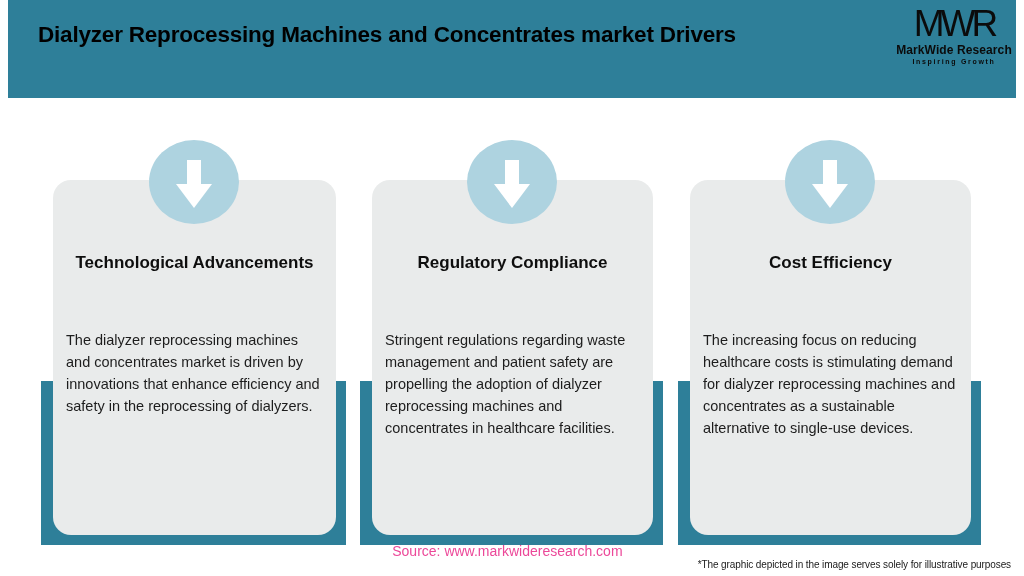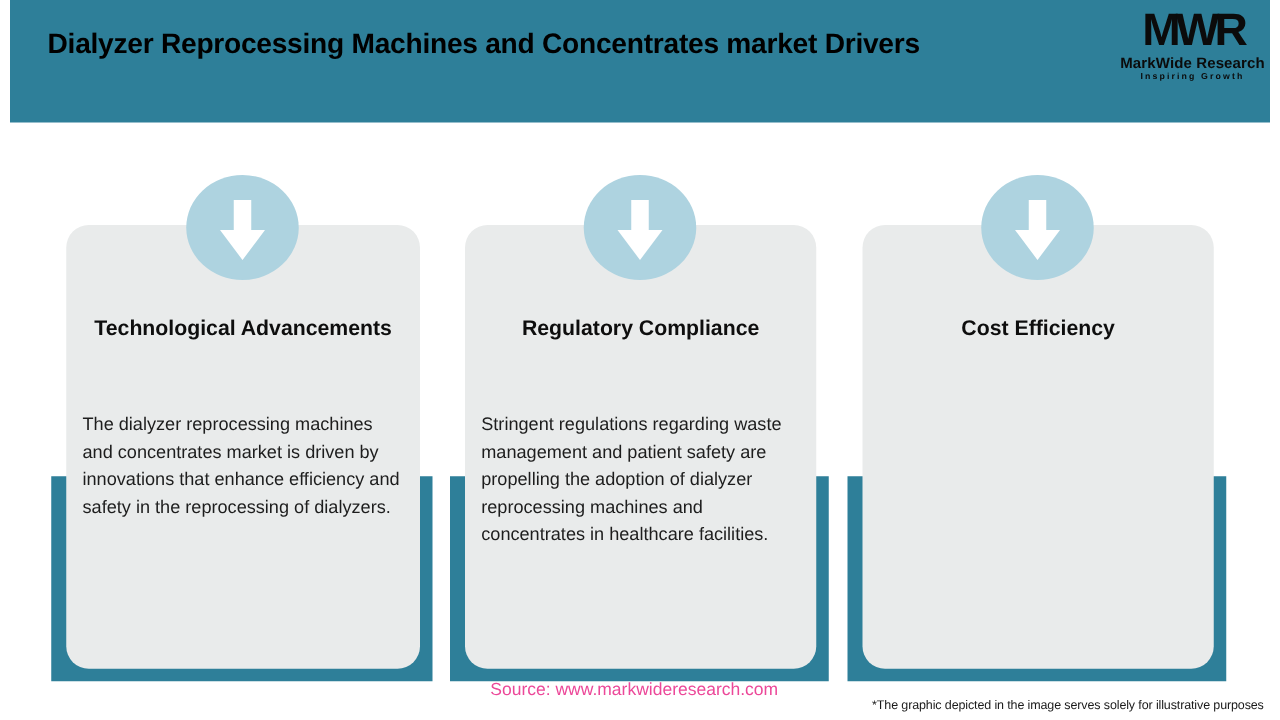--- a/index.html
+++ b/index.html
@@ -32,21 +32,21 @@
   .logo {
     position: absolute;
     top: 5px; right: 4px;
     width: 116px;
     text-align: center;
     color: #0b0b0b;
     line-height: 1;
   }
   .logo-monogram {
     font-size: 37px;
-    font-weight: 700;
+    font-weight: 400;
     letter-spacing: -4px;
     transform: scaleY(0.98);
   }
   .logo-name {
     font-size: 12px;
     font-weight: 700;
     margin-top: 2px;
     letter-spacing: 0.1px;
     white-space: nowrap;
   }
@@ -170,20 +170,21 @@
       <svg viewBox="0 0 40 48" xmlns="http://www.w3.org/2000/svg">
         <path d="M13 0 h14 v24 h11 L20 48 L2 24 h11 Z" fill="#ffffff"></path>
       </svg>
     </div>
   </div>
 
   <div class="col col-3">
     <div class="backdrop"></div>
     <div class="card">
       <h2 class="card-title">Cost Efficiency</h2>
+      <p class="card-body">The increasing focus on reducing healthcare costs is stimulating demand for dialyzer reprocessing machines and concentrates as a sustainable alternative to single-use devices.</p>
     </div>
     <div class="badge">
       <svg viewBox="0 0 40 48" xmlns="http://www.w3.org/2000/svg">
         <path d="M13 0 h14 v24 h11 L20 48 L2 24 h11 Z" fill="#ffffff"></path>
       </svg>
     </div>
   </div>
 
   <div class="footer-source">Source: www.markwideresearch.com</div>
   <div class="footer-disclaimer">*The graphic depicted in the image serves solely for illustrative purposes</div>

